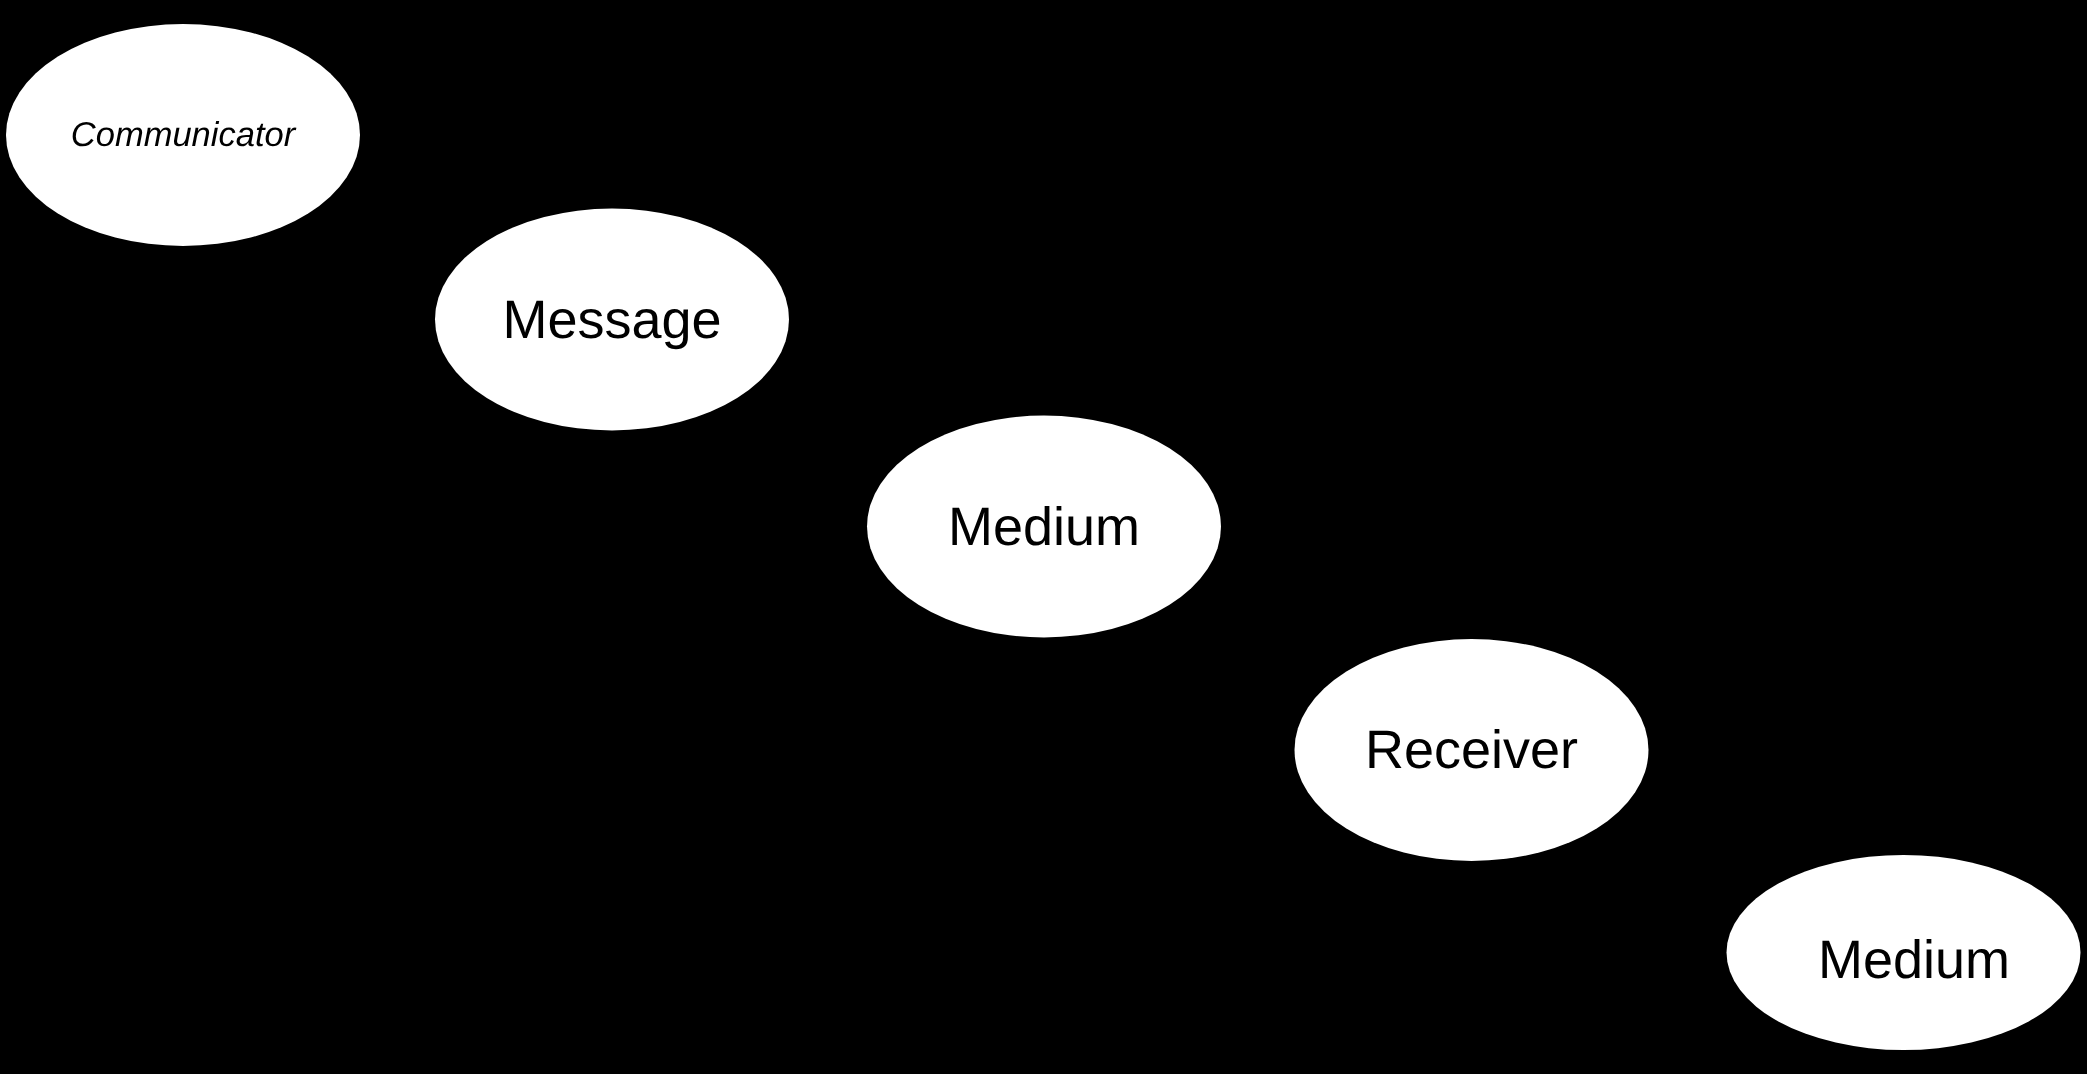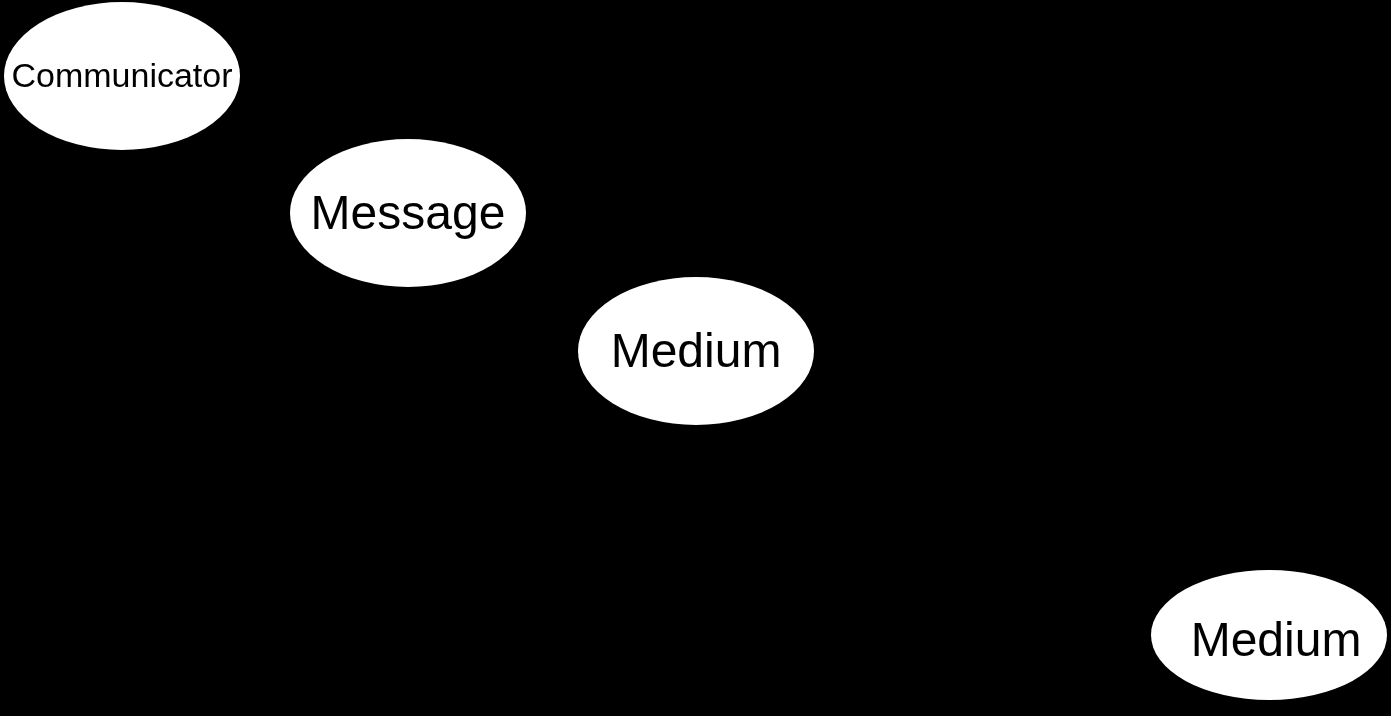--- a/index.html
+++ b/index.html
@@ -25,25 +25,25 @@
   .node {
     position: absolute;
     width: 236px;
     height: 148px;
     border-radius: 50%;
     background: var(--node-fill);
     display: flex;
     align-items: center;
     justify-content: center;
     color: var(--node-text);
-    font-size: 48px;
+    font-size: 36px;
     line-height: 1.1;
     white-space: nowrap;
   }
-  .node-1 { left: 4px;    top: 2px;   font-size: 34px; }
+  .node-1 { left: 4px;    top: 16px;   font-size: 23px; font-style: italic; }
   .node-2 { left: 290px;  top: 139px; }
   .node-3 { left: 578px;  top: 277px; }
   .node-4 { left: 863px;  top: 426px; }
   .node-5 { left: 1151px; top: 570px; width: 236px; height: 130px; }
   .node-5 .node-label { transform: translate(7px, 5px); }
 </style>
 </head>
 <body>
 
 <div class="slide">
@@ -53,18 +53,21 @@
   </div>
 
   <div class="node node-2">
     <span class="node-label">Message</span>
   </div>
 
   <div class="node node-3">
     <span class="node-label">Medium</span>
   </div>
 
+  <div class="node node-4">
+    <span class="node-label">Receiver</span>
+  </div>
 
   <div class="node node-5">
     <span class="node-label">Medium</span>
   </div>
 
 </div>
 
 </body></html>

